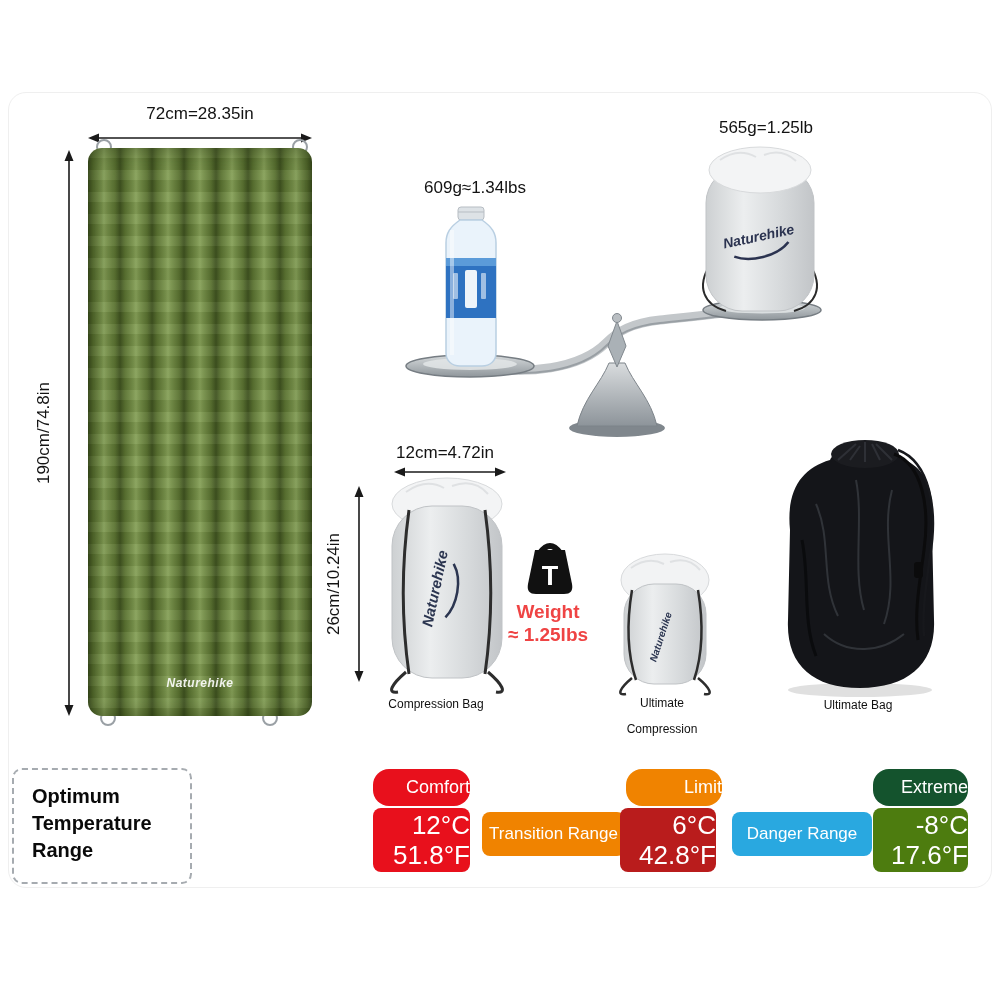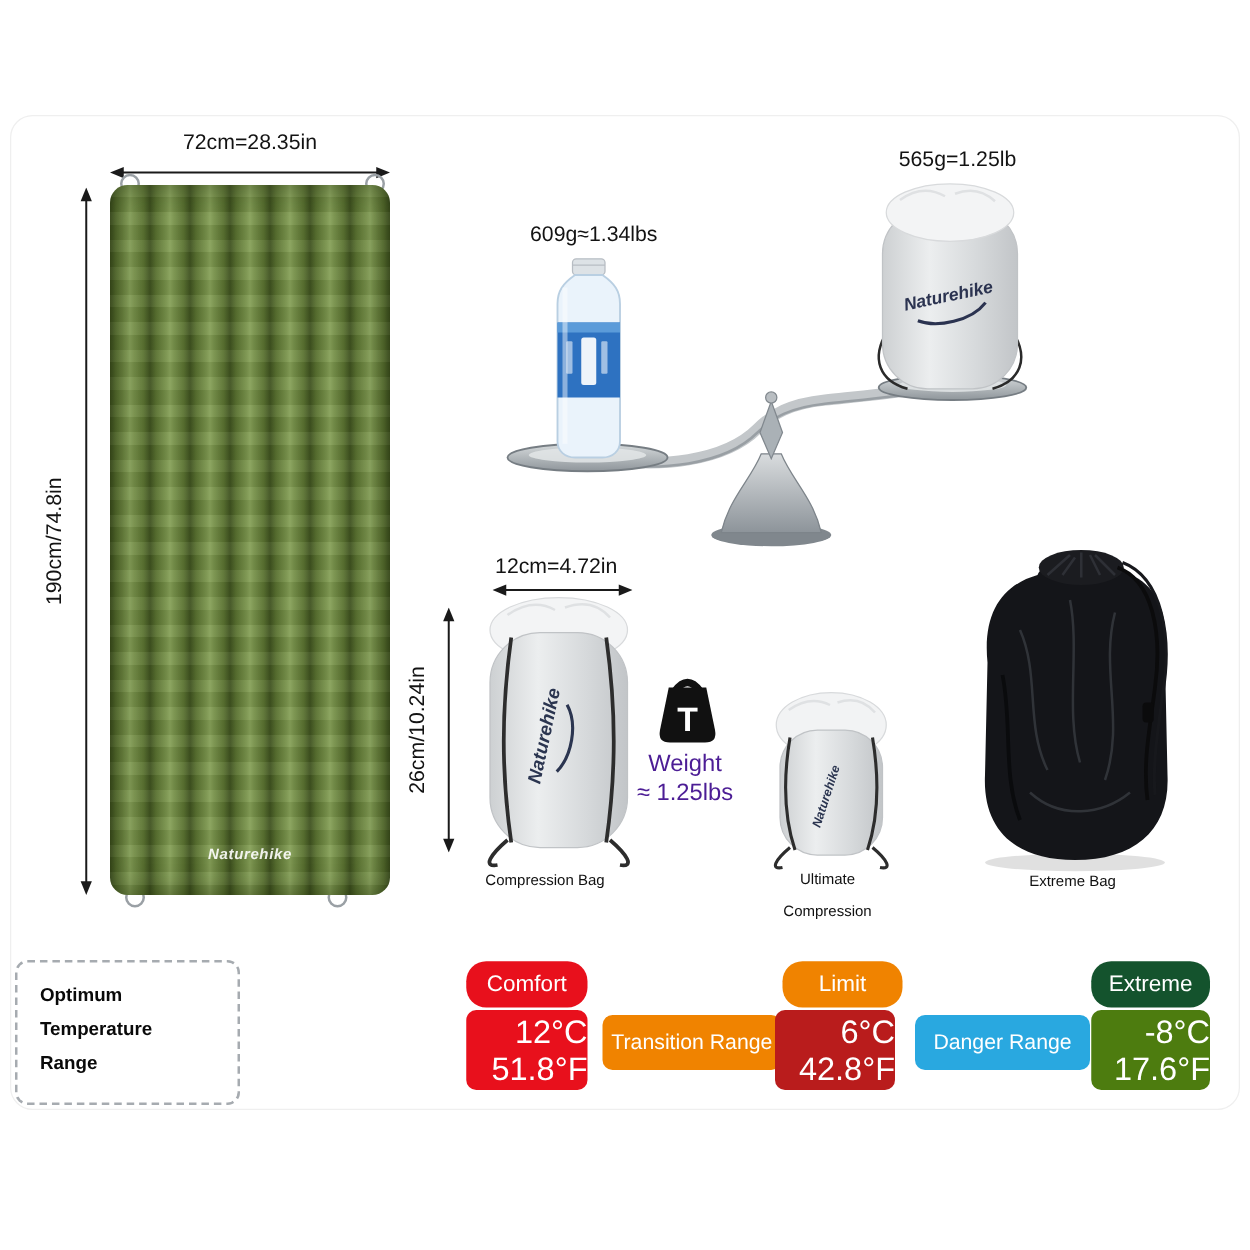--- a/index.html
+++ b/index.html
@@ -4,41 +4,41 @@
 <style>
   html,body{margin:0;padding:0;background:#ffffff;}
   .canvas{position:relative;width:1000px;height:1000px;background:#fff;overflow:hidden;
           font-family:"Liberation Sans",sans-serif;color:#111;}
   .frame{position:absolute;left:8px;top:92px;width:982px;height:794px;border:1px solid #efefef;border-radius:18px;}
   .abs{position:absolute;}
   .lbl{position:absolute;font-size:17px;color:#131313;}
   .center{text-align:center;}
   .rot{transform:translate(-50%,-50%) rotate(-90deg);white-space:nowrap;}
   .caption{position:absolute;font-size:12px;color:#101010;text-align:center;font-weight:500;}
-  .wlab{position:absolute;font-weight:normal;font-size:19px;text-align:center;color:#4c1d95;}
+  .wlab{position:absolute;font-weight:bold;font-size:19px;text-align:center;color:#ef4444;}
 
   
   .sleeping-bag{position:absolute;left:88px;top:148px;width:224px;height:568px;border-radius:14px;
     background:
       repeating-linear-gradient(180deg, rgba(255,255,255,.05) 0 10px, rgba(0,0,0,.06) 10px 22px),
       repeating-linear-gradient(90deg,#3f5220 0px,#5a7231 5px,#78924b 13px,#87a159 16px,#78924b 19px,#5a7231 27px,#3f5220 32px);
     box-shadow: inset 0 0 22px rgba(20,30,5,.45);}
   .bag-brand{position:absolute;left:0;right:0;bottom:26px;text-align:center;color:rgba(255,255,255,.9);
     font-size:12px;font-style:italic;font-weight:bold;letter-spacing:.5px;}
   .bag-loop{position:absolute;width:12px;height:12px;border:2.5px solid #9aa0a5;border-radius:50%;background:transparent;}
 
   
   .temp-box{position:absolute;left:12px;top:768px;width:176px;height:112px;border:2px dashed #a6abb0;
     border-radius:10px;background:#fff;}
-  .temp-box-line{margin-left:18px;font-size:15px;font-weight:bold;line-height:27px;color:#0a0a0a;}
+  .temp-box-line{margin-left:18px;font-size:20px;font-weight:bold;line-height:27px;color:#0a0a0a;}
   .temp-box-line:first-child{margin-top:13px;}
   .pill{position:absolute;top:812px;height:44px;line-height:44px;color:#fff;font-size:17px;
     text-align:center;border-radius:8px;}
   .badge-head{position:absolute;top:769px;height:37px;line-height:37px;color:#fff;font-size:18px;
-    text-align:center;border-radius:16px;}
+    text-align:right;border-radius:16px;}
   .badge-body{position:absolute;top:808px;height:64px;color:#fff;text-align:right;border-radius:8px;}
   .badge-body .temp-c{font-size:26px;line-height:31px;margin-top:2px;}
   .badge-body .temp-f{font-size:26px;line-height:29px;}
 </style>
 </head>
 <body>
 
 <div class="canvas">
   <div class="frame"></div>
 
@@ -190,21 +190,21 @@
     <ellipse cx="88" cy="270" rx="72" ry="7" fill="rgba(0,0,0,.12)"></ellipse>
     <path d="M18,110 C14,70 30,48 58,40 C66,22 120,20 128,38 C152,46 164,68 160,108 L162,200 C164,244 136,268 88,268 C40,268 14,244 16,200 Z" fill="#141519"></path>
     <ellipse cx="93" cy="34" rx="34" ry="14" fill="#1b1c20"></ellipse>
     <path d="M66,40 L84,24 M93,42 L93,22 M120,40 L104,24 M78,40 L88,26 M108,40 L100,24" stroke="#2e3036" stroke-width="2"></path>
     <path d="M44,84 C60,120 48,160 66,196 M120,70 C108,116 128,158 112,204 M52,214 C76,236 110,232 132,214 M84,60 C92,100 80,150 92,190" fill="none" stroke="#33363c" stroke-width="2" opacity=".9"></path>
     <path d="M30,120 C38,160 30,200 44,236" fill="none" stroke="#0a0b0d" stroke-width="3"></path>
     <path d="M122,34 C150,44 158,86 152,130 C148,162 142,190 146,220" fill="none" stroke="#0b0b0c" stroke-width="3"></path>
     <path d="M126,30 C158,42 166,90 158,136 C154,166 150,192 152,216" fill="none" stroke="#17181c" stroke-width="2.5"></path>
     <rect x="142" y="142" width="9" height="16" rx="3" fill="#0b0b0c"></rect>
   </svg>
-  <div class="caption" style="left:778px;top:698px;width:160px">Extreme Bag</div>
+  <div class="caption" style="left:778px;top:698px;width:160px">Ultimate Bag</div>
 
   <div class="temp-box">
     <div class="temp-box-line">Optimum</div>
     <div class="temp-box-line">Temperature</div>
     <div class="temp-box-line">Range</div>
   </div>
 
   <div class="badge-head" style="left: 373px; width: 97px; background-color: rgb(232, 16, 28);">Comfort</div>
   <div class="badge-body" style="left: 373px; width: 97px; background-color: rgb(232, 16, 28);">
     <div class="temp-c">12°C</div>

